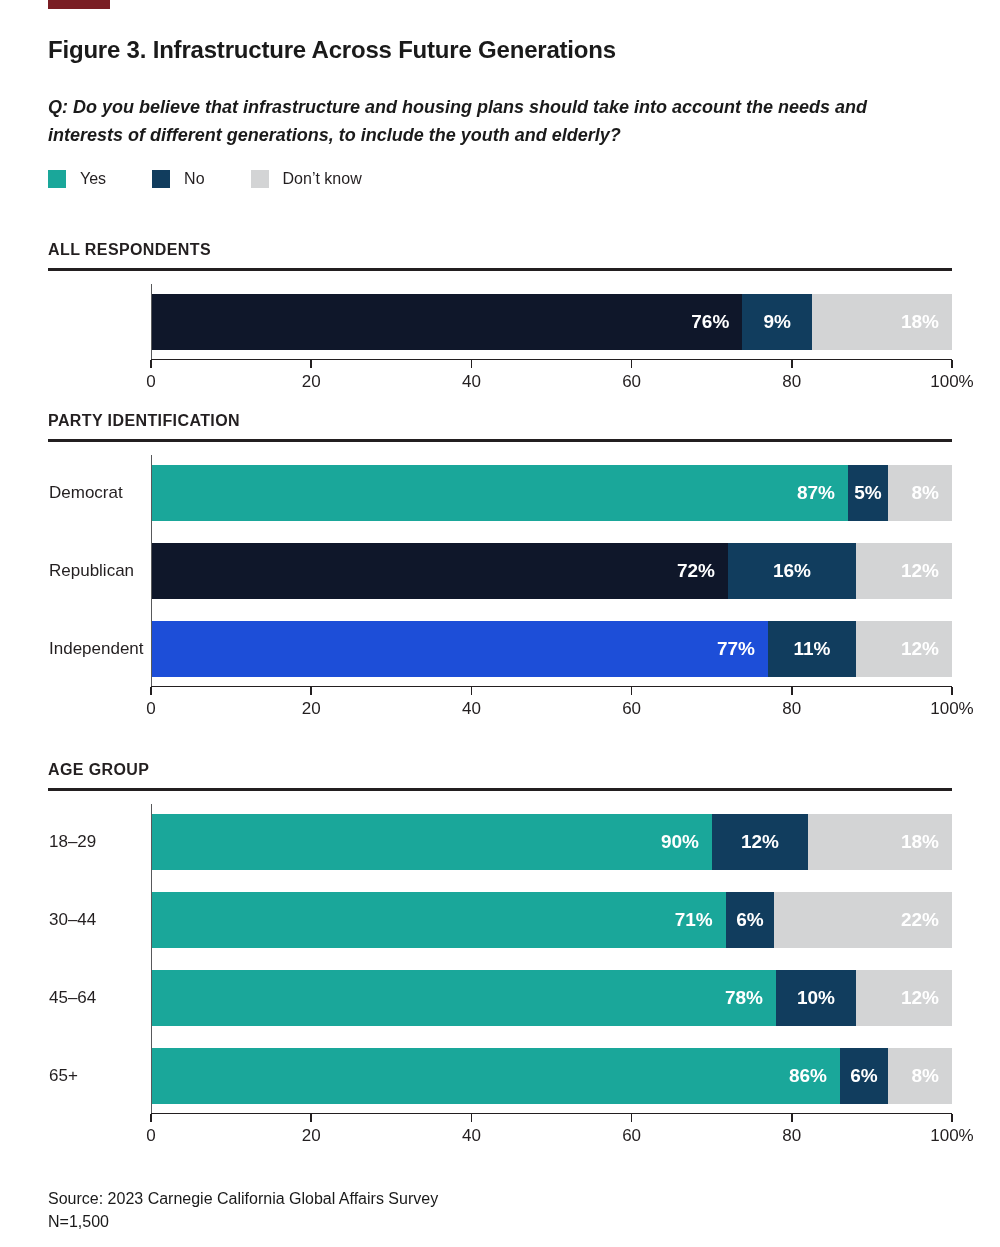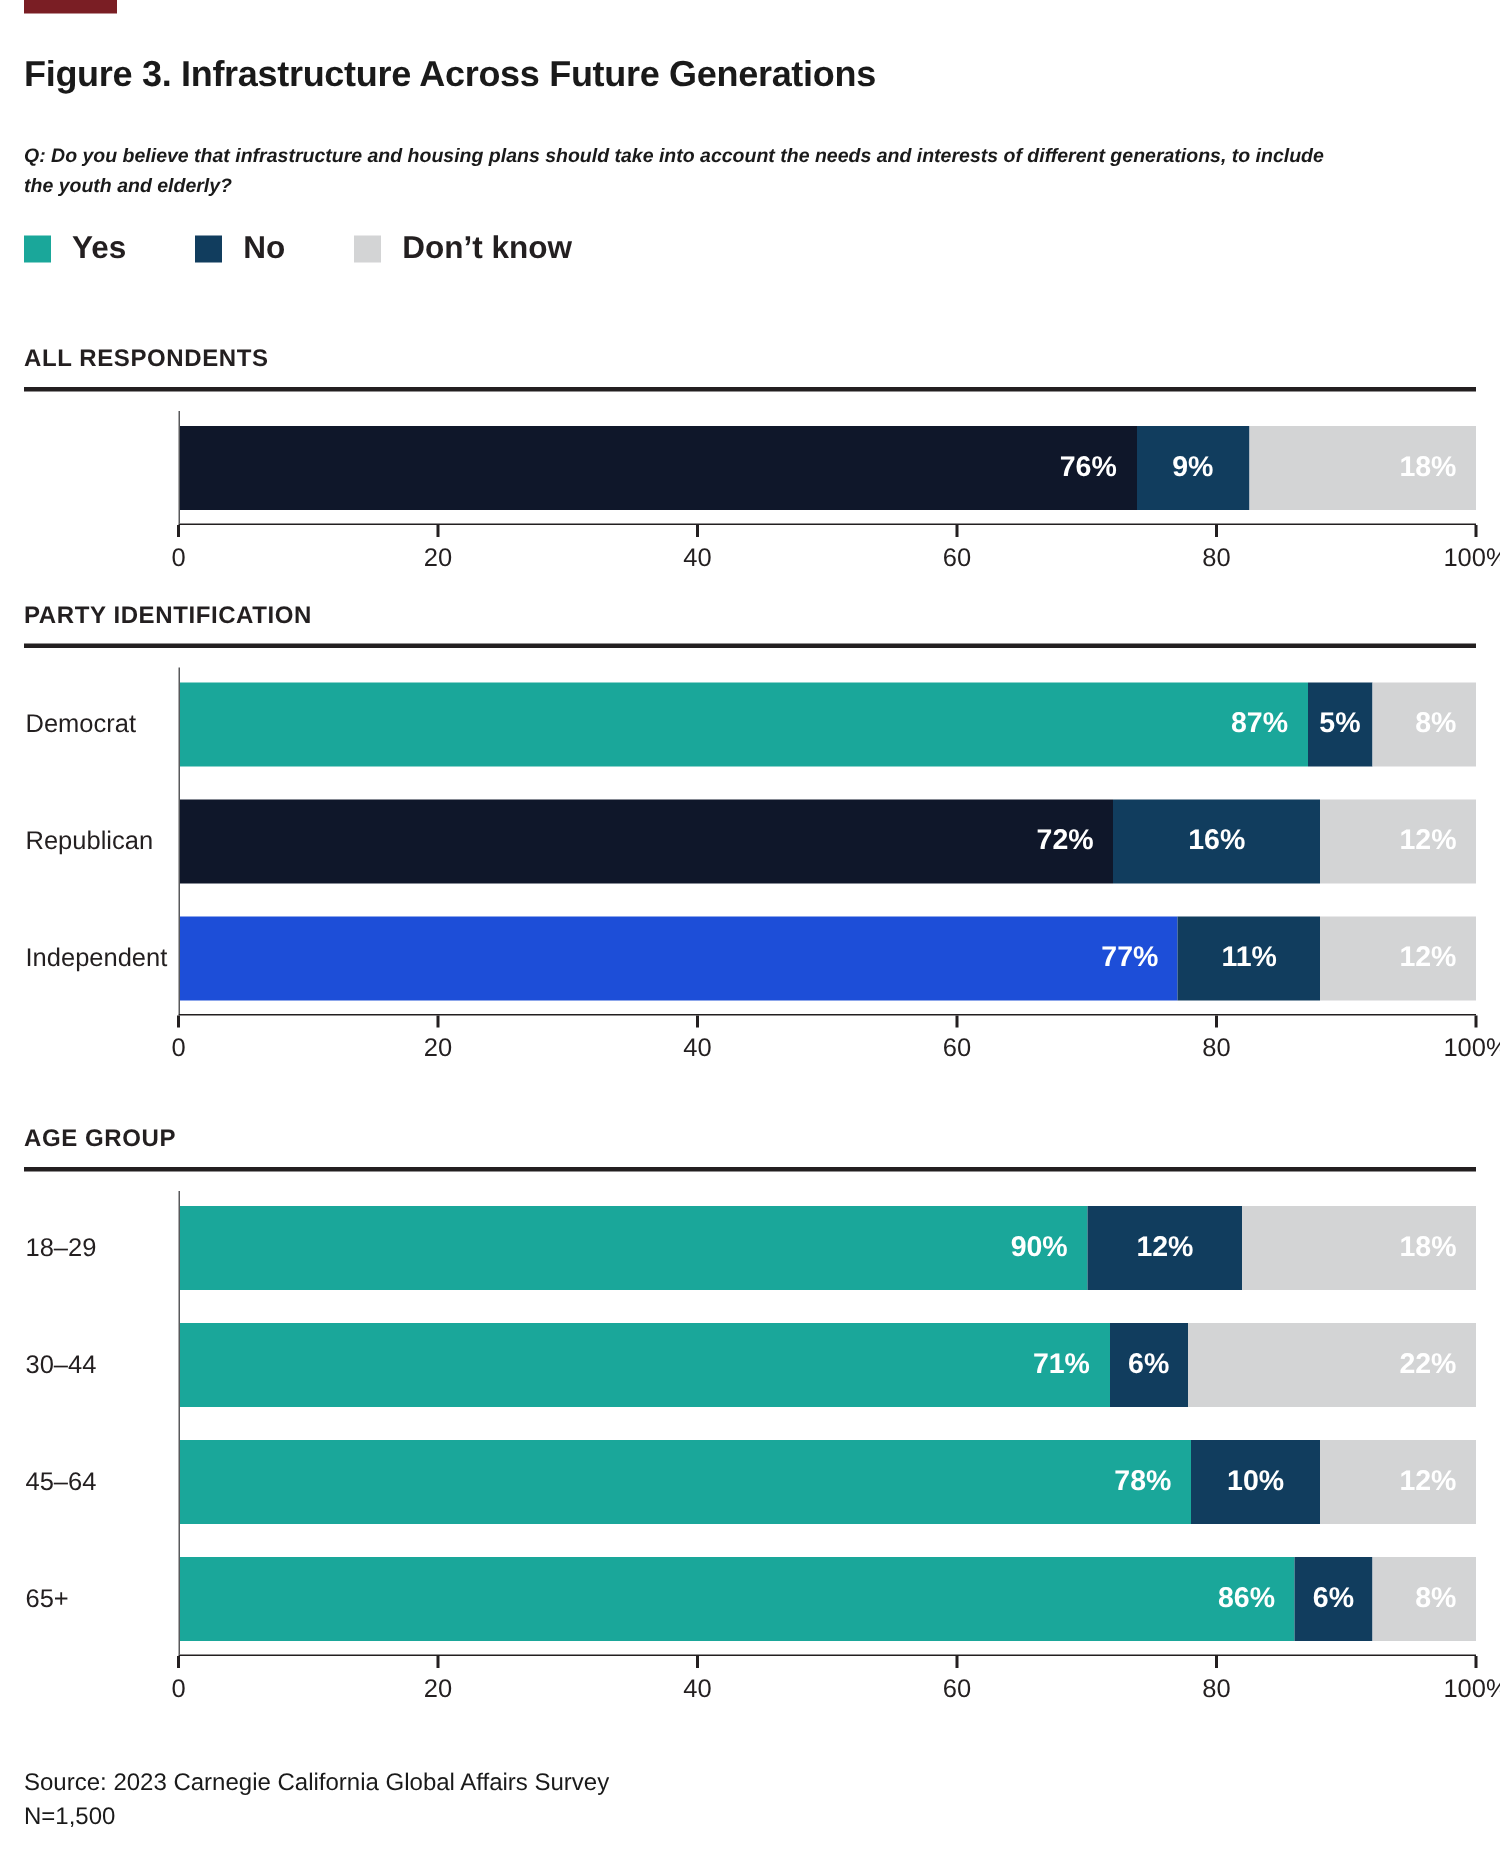--- a/index.html
+++ b/index.html
@@ -1,29 +1,29 @@
 <!DOCTYPE html>
 <html><head>
 <meta charset="utf-8">
 <style>
   * { box-sizing: border-box; margin: 0; padding: 0; }
   html, body { background: #ffffff; }
   body { font-family: "Liberation Sans", sans-serif; color: #231f20; }
-  .page { width: 1000px; height: 1247px; padding: 0 16px; position: relative; background: #fff; overflow: hidden; }
+  .page { width: 1000px; height: 1247px; padding: 0 48px; position: relative; background: #fff; overflow: hidden; }
 
   .accent { width: 62px; height: 9px; background: #7a1e24; }
 
   h1.fig-title { margin-top: 27px; font-size: 24px; font-weight: 700; letter-spacing: -0.2px; color: #1a1a1a; }
 
-  .question { margin-top: 30px; font-size: 13px; font-style: italic; font-weight: 600; line-height: 1.55; max-width: 880px; color: #1a1a1a; }
+  .question { margin-top: 30px; font-size: 18px; font-style: italic; font-weight: 600; line-height: 1.55; max-width: 880px; color: #1a1a1a; }
 
   .legend { margin-top: 20px; display: flex; align-items: center; }
   .legend-item { display: flex; align-items: center; margin-right: 46px; }
   .legend-swatch { width: 18px; height: 18px; margin-right: 14px; flex: 0 0 18px; }
-  .legend-label { font-size: 21px; font-weight: 700; }
+  .legend-label { font-size: 16px; font-weight: 400; }
 
   section.chart-section { margin-top: 54px; }
   section.chart-section.s2 { margin-top: 14px; }
   section.chart-section.s3 { margin-top: 36px; }
 
   h2.section-heading { font-size: 16px; font-weight: 700; letter-spacing: 0.4px; margin-bottom: 10px; line-height: 1; }
   .rule { height: 3px; background: #231f20; }
 
   .chart-body { margin-left: 103px; margin-top: 13px; }
   .plot { border-left: 1px solid #58595b; padding: 10px 0 9px 0; }

